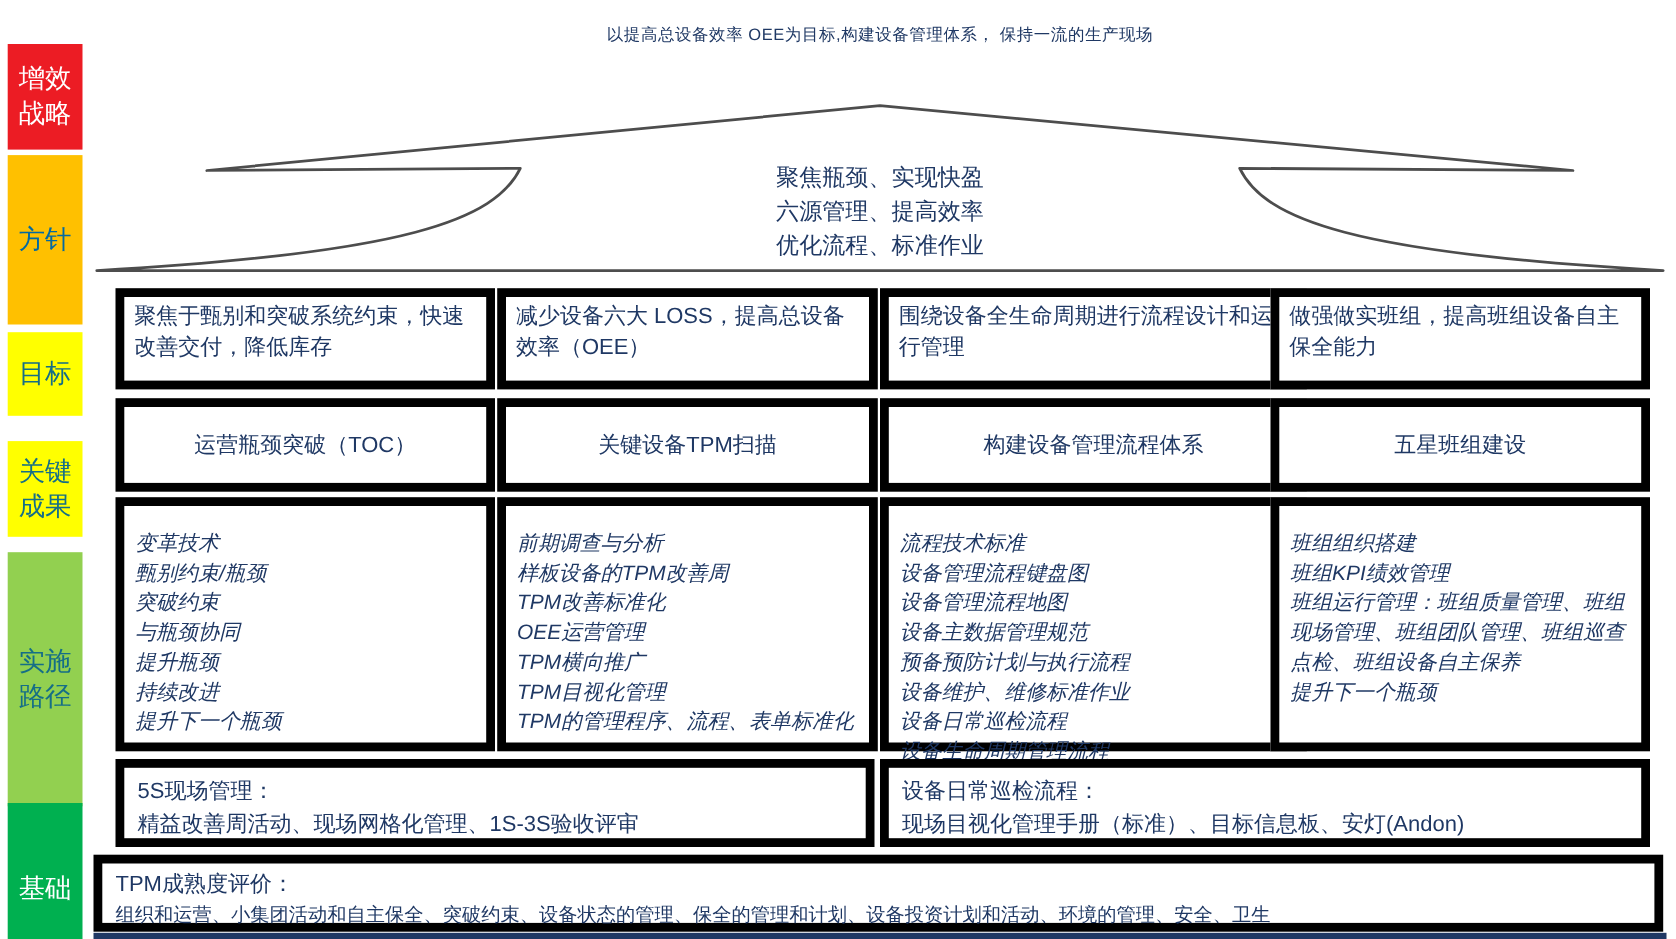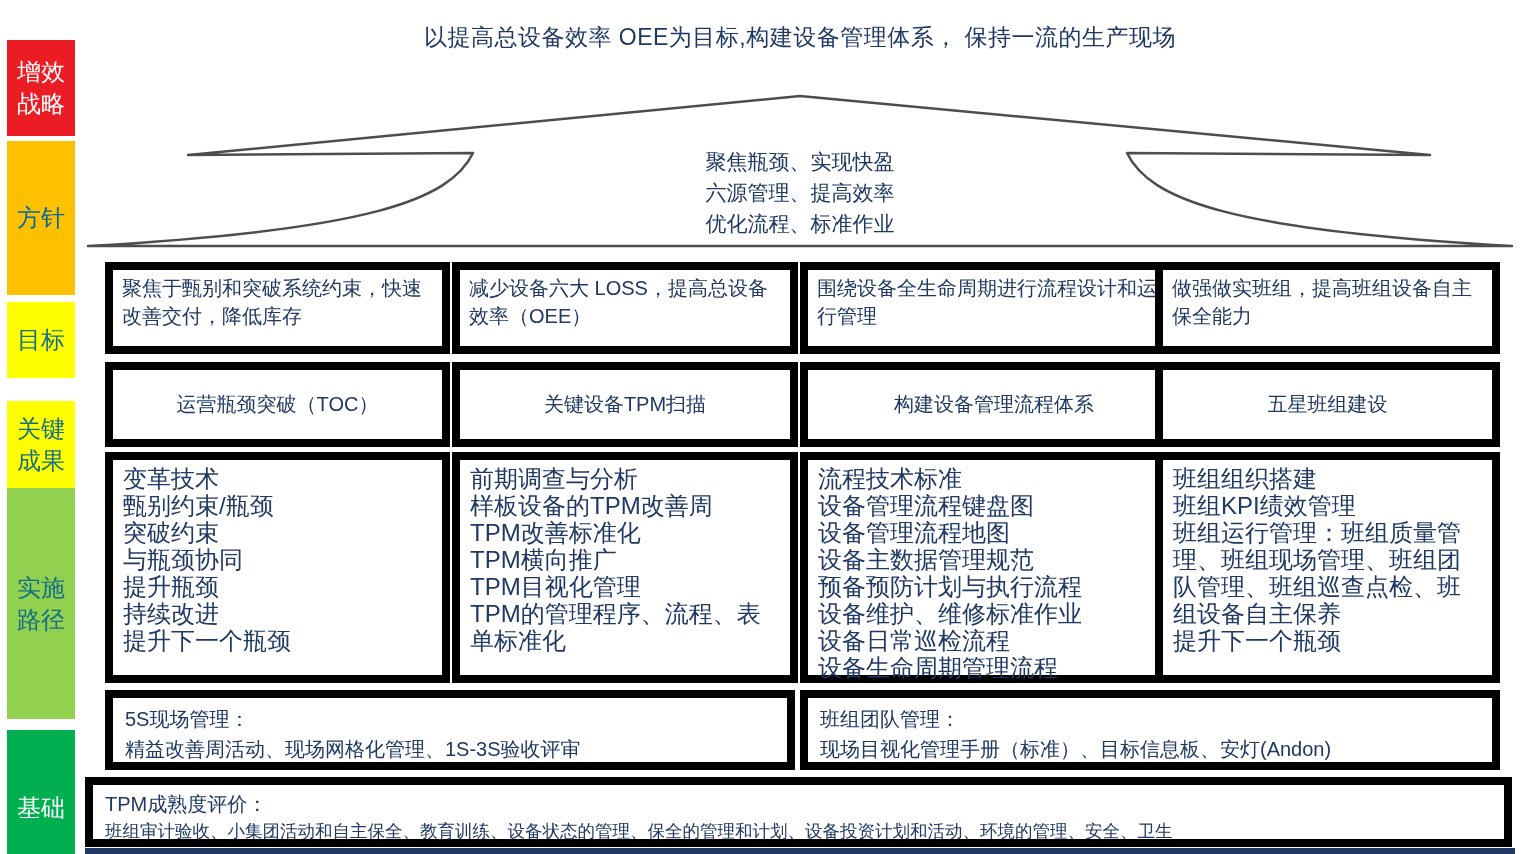--- a/index.html
+++ b/index.html
@@ -12,27 +12,27 @@
     display:flex; align-items:center; justify-content:center;
     text-align:center; font-size:24px; line-height:1.32;
     padding:0 6px; box-sizing:border-box;
     word-break:break-all;
     margin-top:40px;
   }
   .side-strategy  { top:0;   height:96px; }
   .side-policy    { top:101px; height:154px; }
   .side-goal      { top:262px; height:76px; }
   .side-result    { top:361px; height:87px; }
-  .side-path      { top:448px; height:231px; }
+  .side-path      { top:462px; height:231px; }
   .side-foundation{ top:690px; height:155px; }
 
   
   .main-title {
     position:absolute; left:85px; top:22px; width:1430px;
-    text-align:center; font-size:23px; color:#1F3864; letter-spacing:0.5px;
+    text-align:center; font-size:15px; color:#1F3864; letter-spacing:0.5px;
   }
 
   
   .roof-svg { position:absolute; left:80px; top:88px; }
 
   .roof-text {
     position:absolute; left:560px; top:146px; width:480px;
     text-align:center; font-size:21px; line-height:31px; color:#1F3864;
   }
 
@@ -45,21 +45,21 @@
 
   
   .c1 { left:105px;  width:345px; }
   .c2 { left:452px;  width:346px; }
   .c3 { left:800px;  width:388px; }
   .c4 { left:1155px; width:345px; }
 
   .row-goal   { top:262px; height:92px; padding:4px 9px; font-size:20px; line-height:28px; }
   .row-result { top:362px; height:85px; display:flex; align-items:center; justify-content:center;
                 font-size:20px; text-align:center; padding:20px; }
-  .row-path   { top:452px; height:231px; padding:5px 10px; font-size:24px; line-height:27px; }
+  .row-path   { top:452px; height:231px; padding:21px 10px; font-size:19px; line-height:27px;font-style:italic; }
   .path-item  { white-space:pre-wrap; }
 
   .row-found  { top:690px; height:80px; padding:6px 12px; font-size:20px; line-height:30px; }
   .found-left  { left:105px; width:690px; }
   .found-right { left:800px; width:700px; }
 
   .tpm-box { left:85px; top:777px; width:1427px; height:70px; padding:5px 12px; }
   .tpm-title { font-size:20px; line-height:28px; }
   .tpm-content { font-size:17.5px; line-height:26px; }
 
@@ -105,20 +105,21 @@
     <div class="path-item">突破约束</div>
     <div class="path-item">与瓶颈协同</div>
     <div class="path-item">提升瓶颈</div>
     <div class="path-item">持续改进</div>
     <div class="path-item">提升下一个瓶颈</div>
   </div>
   <div class="box row-path c2">
     <div class="path-item">前期调查与分析</div>
     <div class="path-item">样板设备的TPM改善周</div>
     <div class="path-item">TPM改善标准化</div>
+    <div class="path-item">OEE运营管理</div>
     <div class="path-item">TPM横向推广</div>
     <div class="path-item">TPM目视化管理</div>
     <div class="path-item">TPM的管理程序、流程、表单标准化</div>
   </div>
   <div class="box row-path c3">
     <div class="path-item">流程技术标准</div>
     <div class="path-item">设备管理流程键盘图</div>
     <div class="path-item">设备管理流程地图</div>
     <div class="path-item">设备主数据管理规范</div>
     <div class="path-item">预备预防计划与执行流程</div>
@@ -131,24 +132,24 @@
     <div class="path-item">班组KPI绩效管理</div>
     <div class="path-item">班组运行管理：班组质量管理、班组现场管理、班组团队管理、班组巡查点检、班组设备自主保养</div>
     <div class="path-item">提升下一个瓶颈</div>
   </div>
 
   <div class="box row-found found-left">
     <div>5S现场管理：</div>
     <div>精益改善周活动、现场网格化管理、1S-3S验收评审</div>
   </div>
   <div class="box row-found found-right">
-    <div>班组团队管理：</div>
+    <div>设备日常巡检流程：</div>
     <div>现场目视化管理手册（标准）、目标信息板、安灯(Andon)</div>
   </div>
 
   <div class="box tpm-box">
     <div class="tpm-title">TPM成熟度评价：</div>
-    <div class="tpm-content">班组审计验收、小集团活动和自主保全、教育训练、设备状态的管理、保全的管理和计划、设备投资计划和活动、环境的管理、安全、卫生</div>
+    <div class="tpm-content">组织和运营、小集团活动和自主保全、突破约束、设备状态的管理、保全的管理和计划、设备投资计划和活动、环境的管理、安全、卫生</div>
   </div>
 
   <div class="bottom-bar"></div>
 
 </div>
 
 </body></html>

